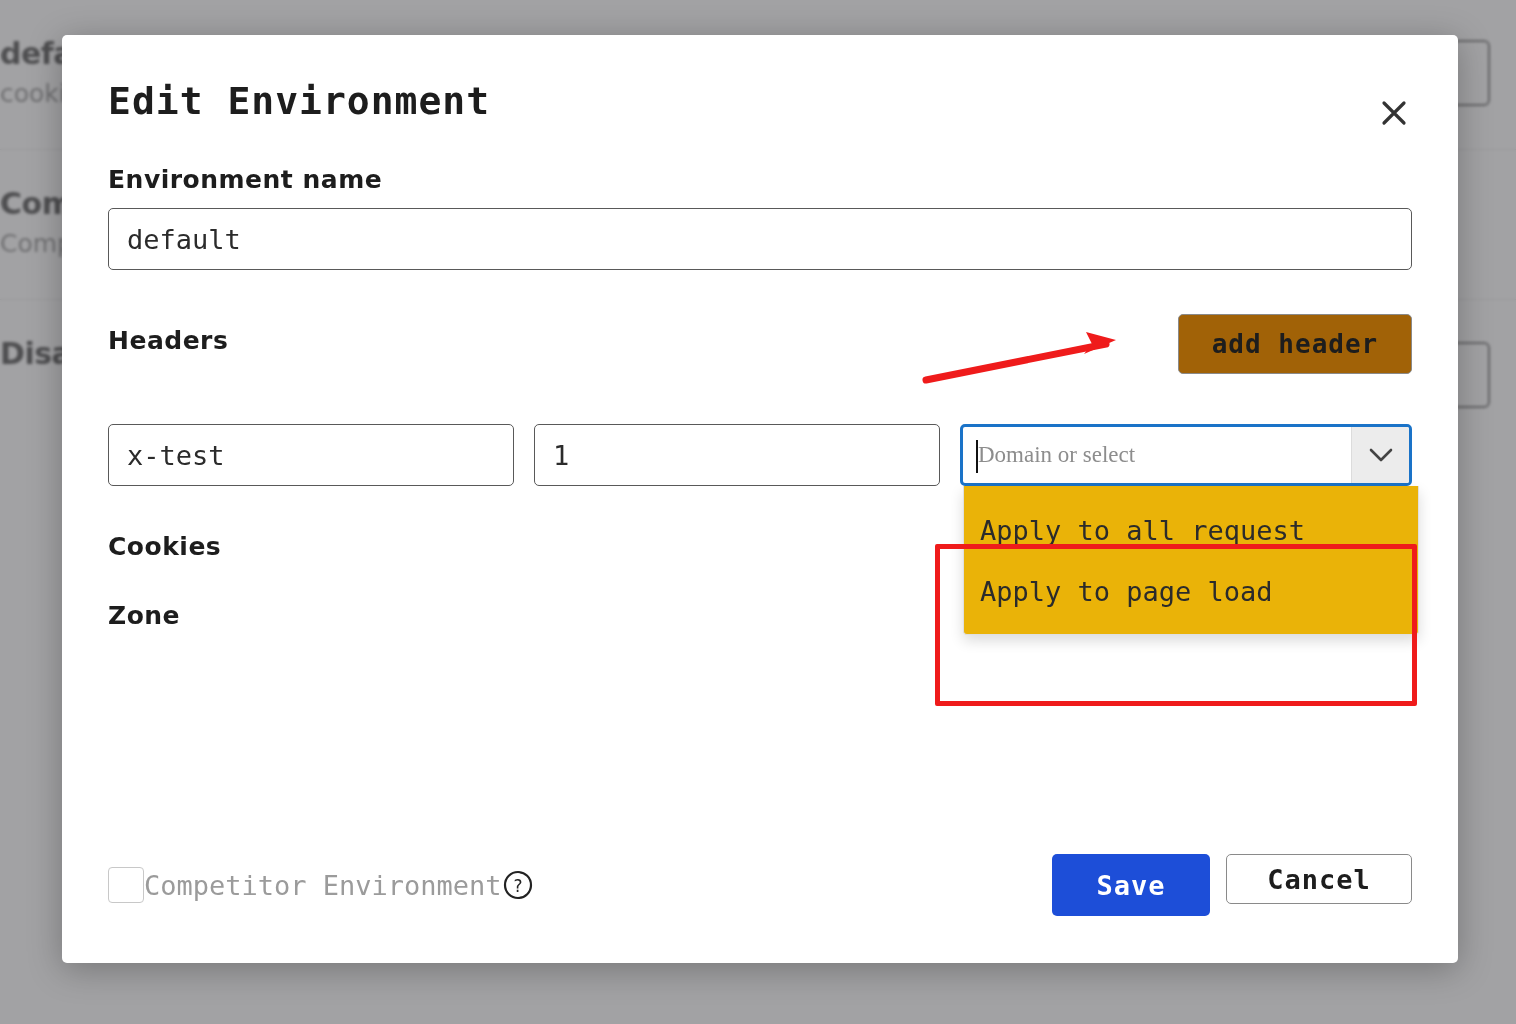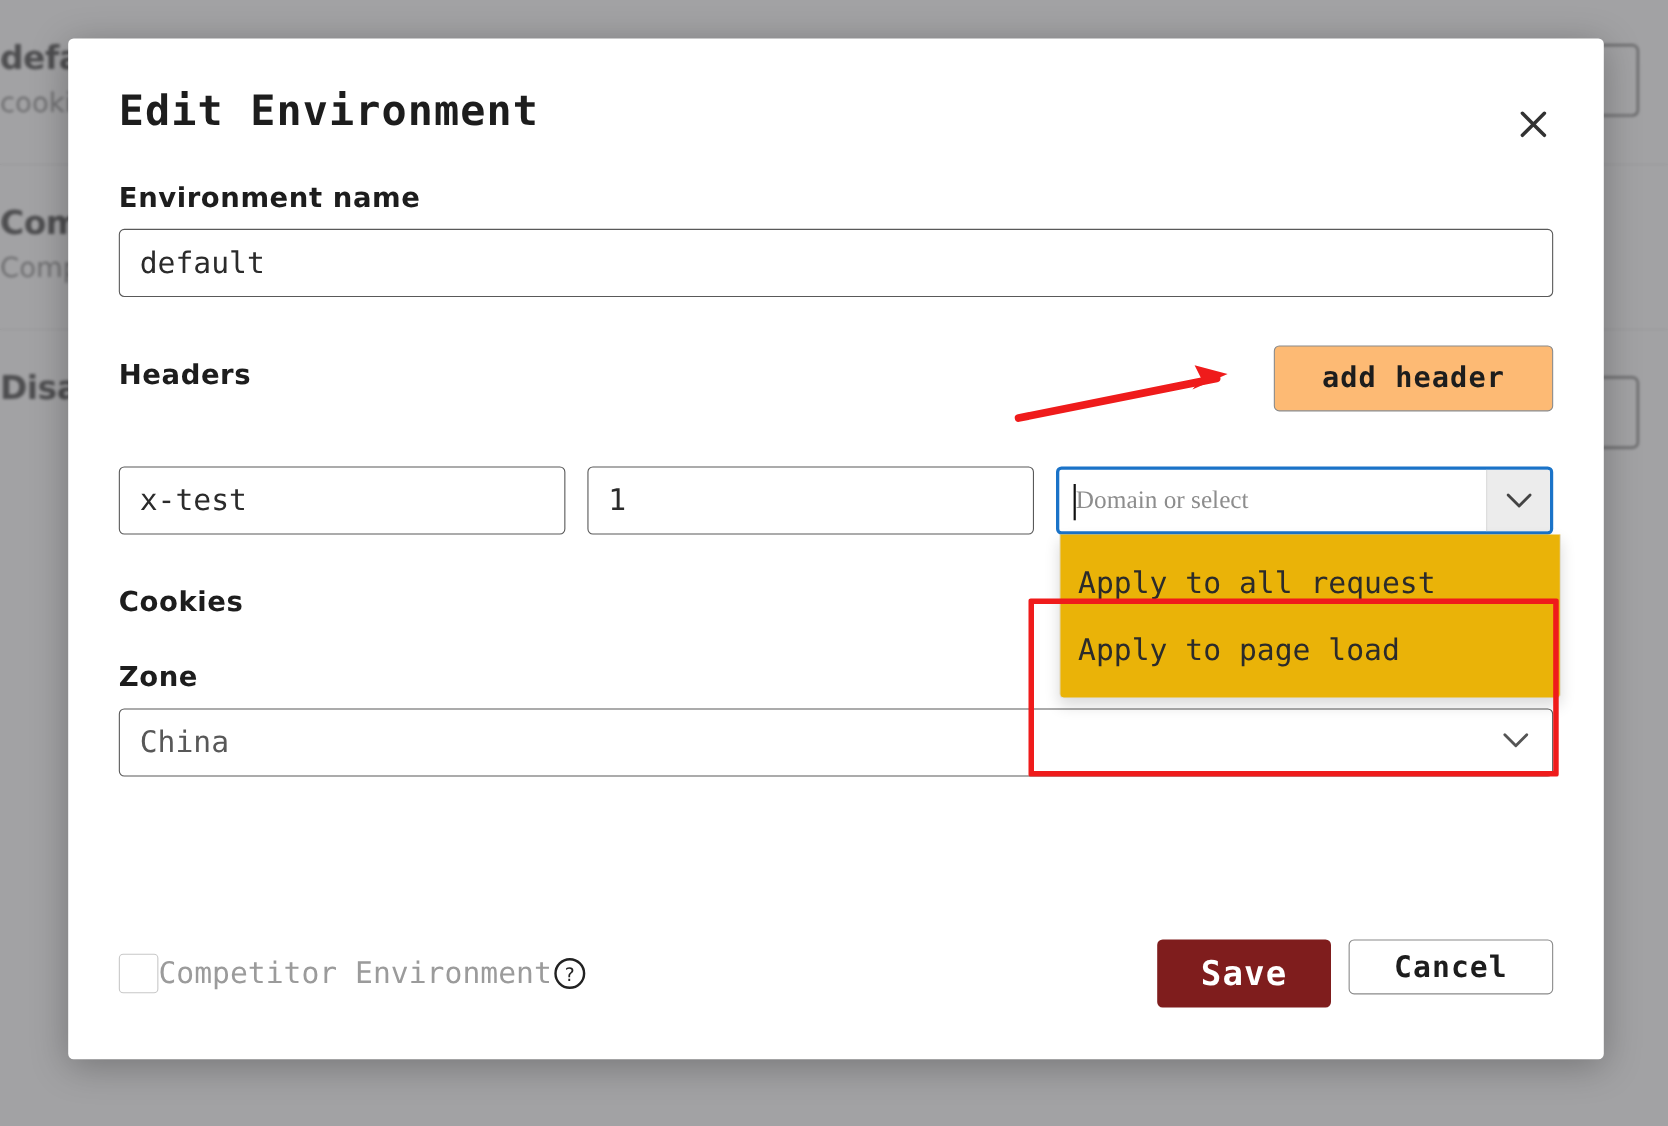--- a/index.html
+++ b/index.html
@@ -148,25 +148,25 @@
   .headers-bar .field-label {
     position: absolute;
     left: 0;
     top: 12px;
   }
 
   #add-header-btn {
     position: absolute;
     right: 0;
     top: 0;
-    width: 254px;
+    width: 234px;
     height: 60px;
     border: 1.6px solid #8a8a8a;
     border-radius: 5px;
-    background: #fdba74;
+    background: #a16207;
     font-family: "DejaVu Sans Mono", "Liberation Mono", monospace;
     font-weight: bold;
     font-size: 26px;
     color: #1d1d1d;
     cursor: pointer;
     letter-spacing: 1px;
   }
 
   .header-entry { margin-top: 48px; position: relative; }
 
@@ -341,27 +341,27 @@
     font-size: 27px;
     color: #9b9b9b;
   }
   #competitor-help-icon { display: flex; align-items: center; cursor: pointer; }
 
   .footer-btns { display: flex; gap: 16px; }
 
   #save-btn {
     width: 158px;
     height: 62px;
-    background: #7f1d1d;
+    background: #1d4ed8;
     border: none;
     border-radius: 5px;
     color: #fff;
     font-family: "DejaVu Sans Mono", "Liberation Mono", monospace;
     font-weight: bold;
-    font-size: 31px;
+    font-size: 27px;
     cursor: pointer;
     letter-spacing: 1px;
   }
   #cancel-btn {
     width: 186px;
     height: 50px;
     background: #fff;
     border: 1.6px solid #8a8a8a;
     border-radius: 5px;
     color: #1d1d1d;
@@ -466,28 +466,20 @@
         </div>
       </div>
     </div>
 
     <div class="section-cookies">
       <div class="field-label">Cookies</div>
     </div>
 
     <div class="section-zone">
       <div class="field-label">Zone</div>
-      <div class="select-box">
-        <span id="zone-value">China</span>
-        <span class="select-chevron">
-          <svg width="26" height="16" viewBox="0 0 26 16">
-            <path d="M3 3 L13 13 L23 3" stroke="#555" stroke-width="2.6" fill="none" stroke-linecap="round" stroke-linejoin="round"></path>
-          </svg>
-        </span>
-      </div>
     </div>
 
     <div class="footer">
       <div class="competitor-wrap">
         <span id="competitor-checkbox"></span>
         <span id="competitor-label">Competitor Environment</span>
         <span id="competitor-help-icon">
           <svg width="32" height="32" viewBox="0 0 32 32">
             <circle cx="16" cy="16" r="13" stroke="#222" stroke-width="2.2" fill="none"></circle>
             <text x="16" y="23" font-size="17" text-anchor="middle" fill="#222" font-family="DejaVu Sans, sans-serif">?</text>

